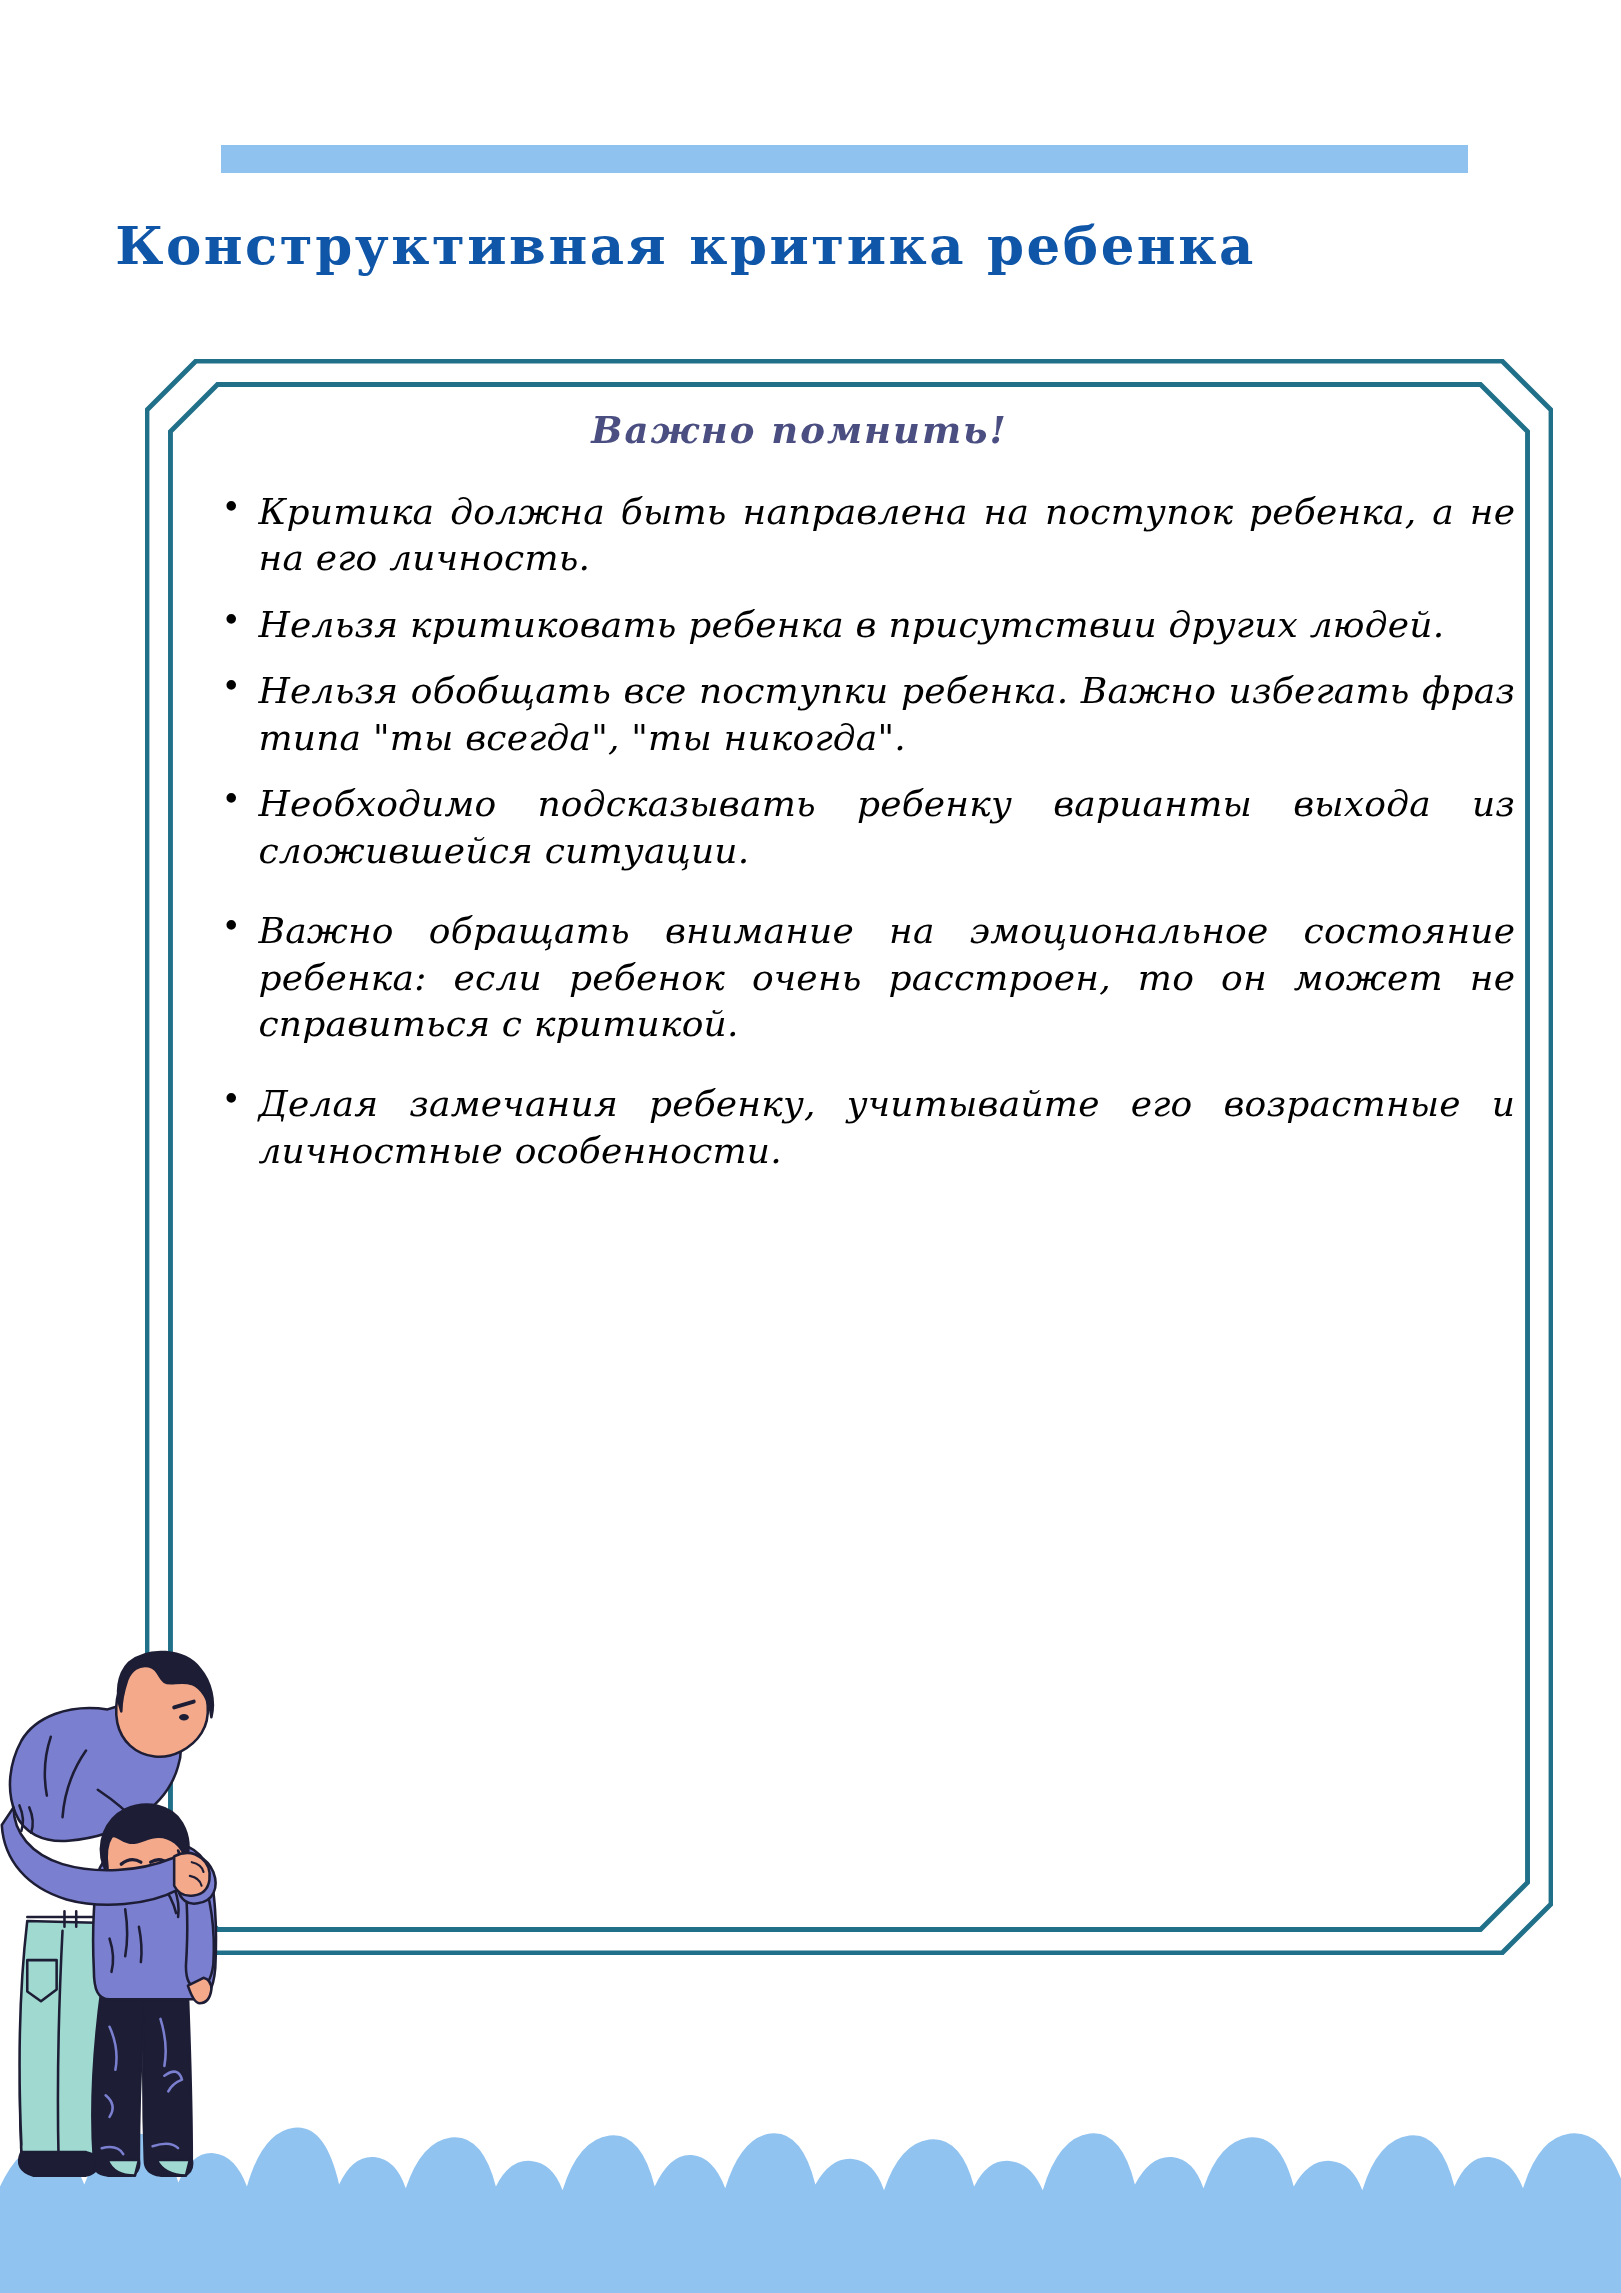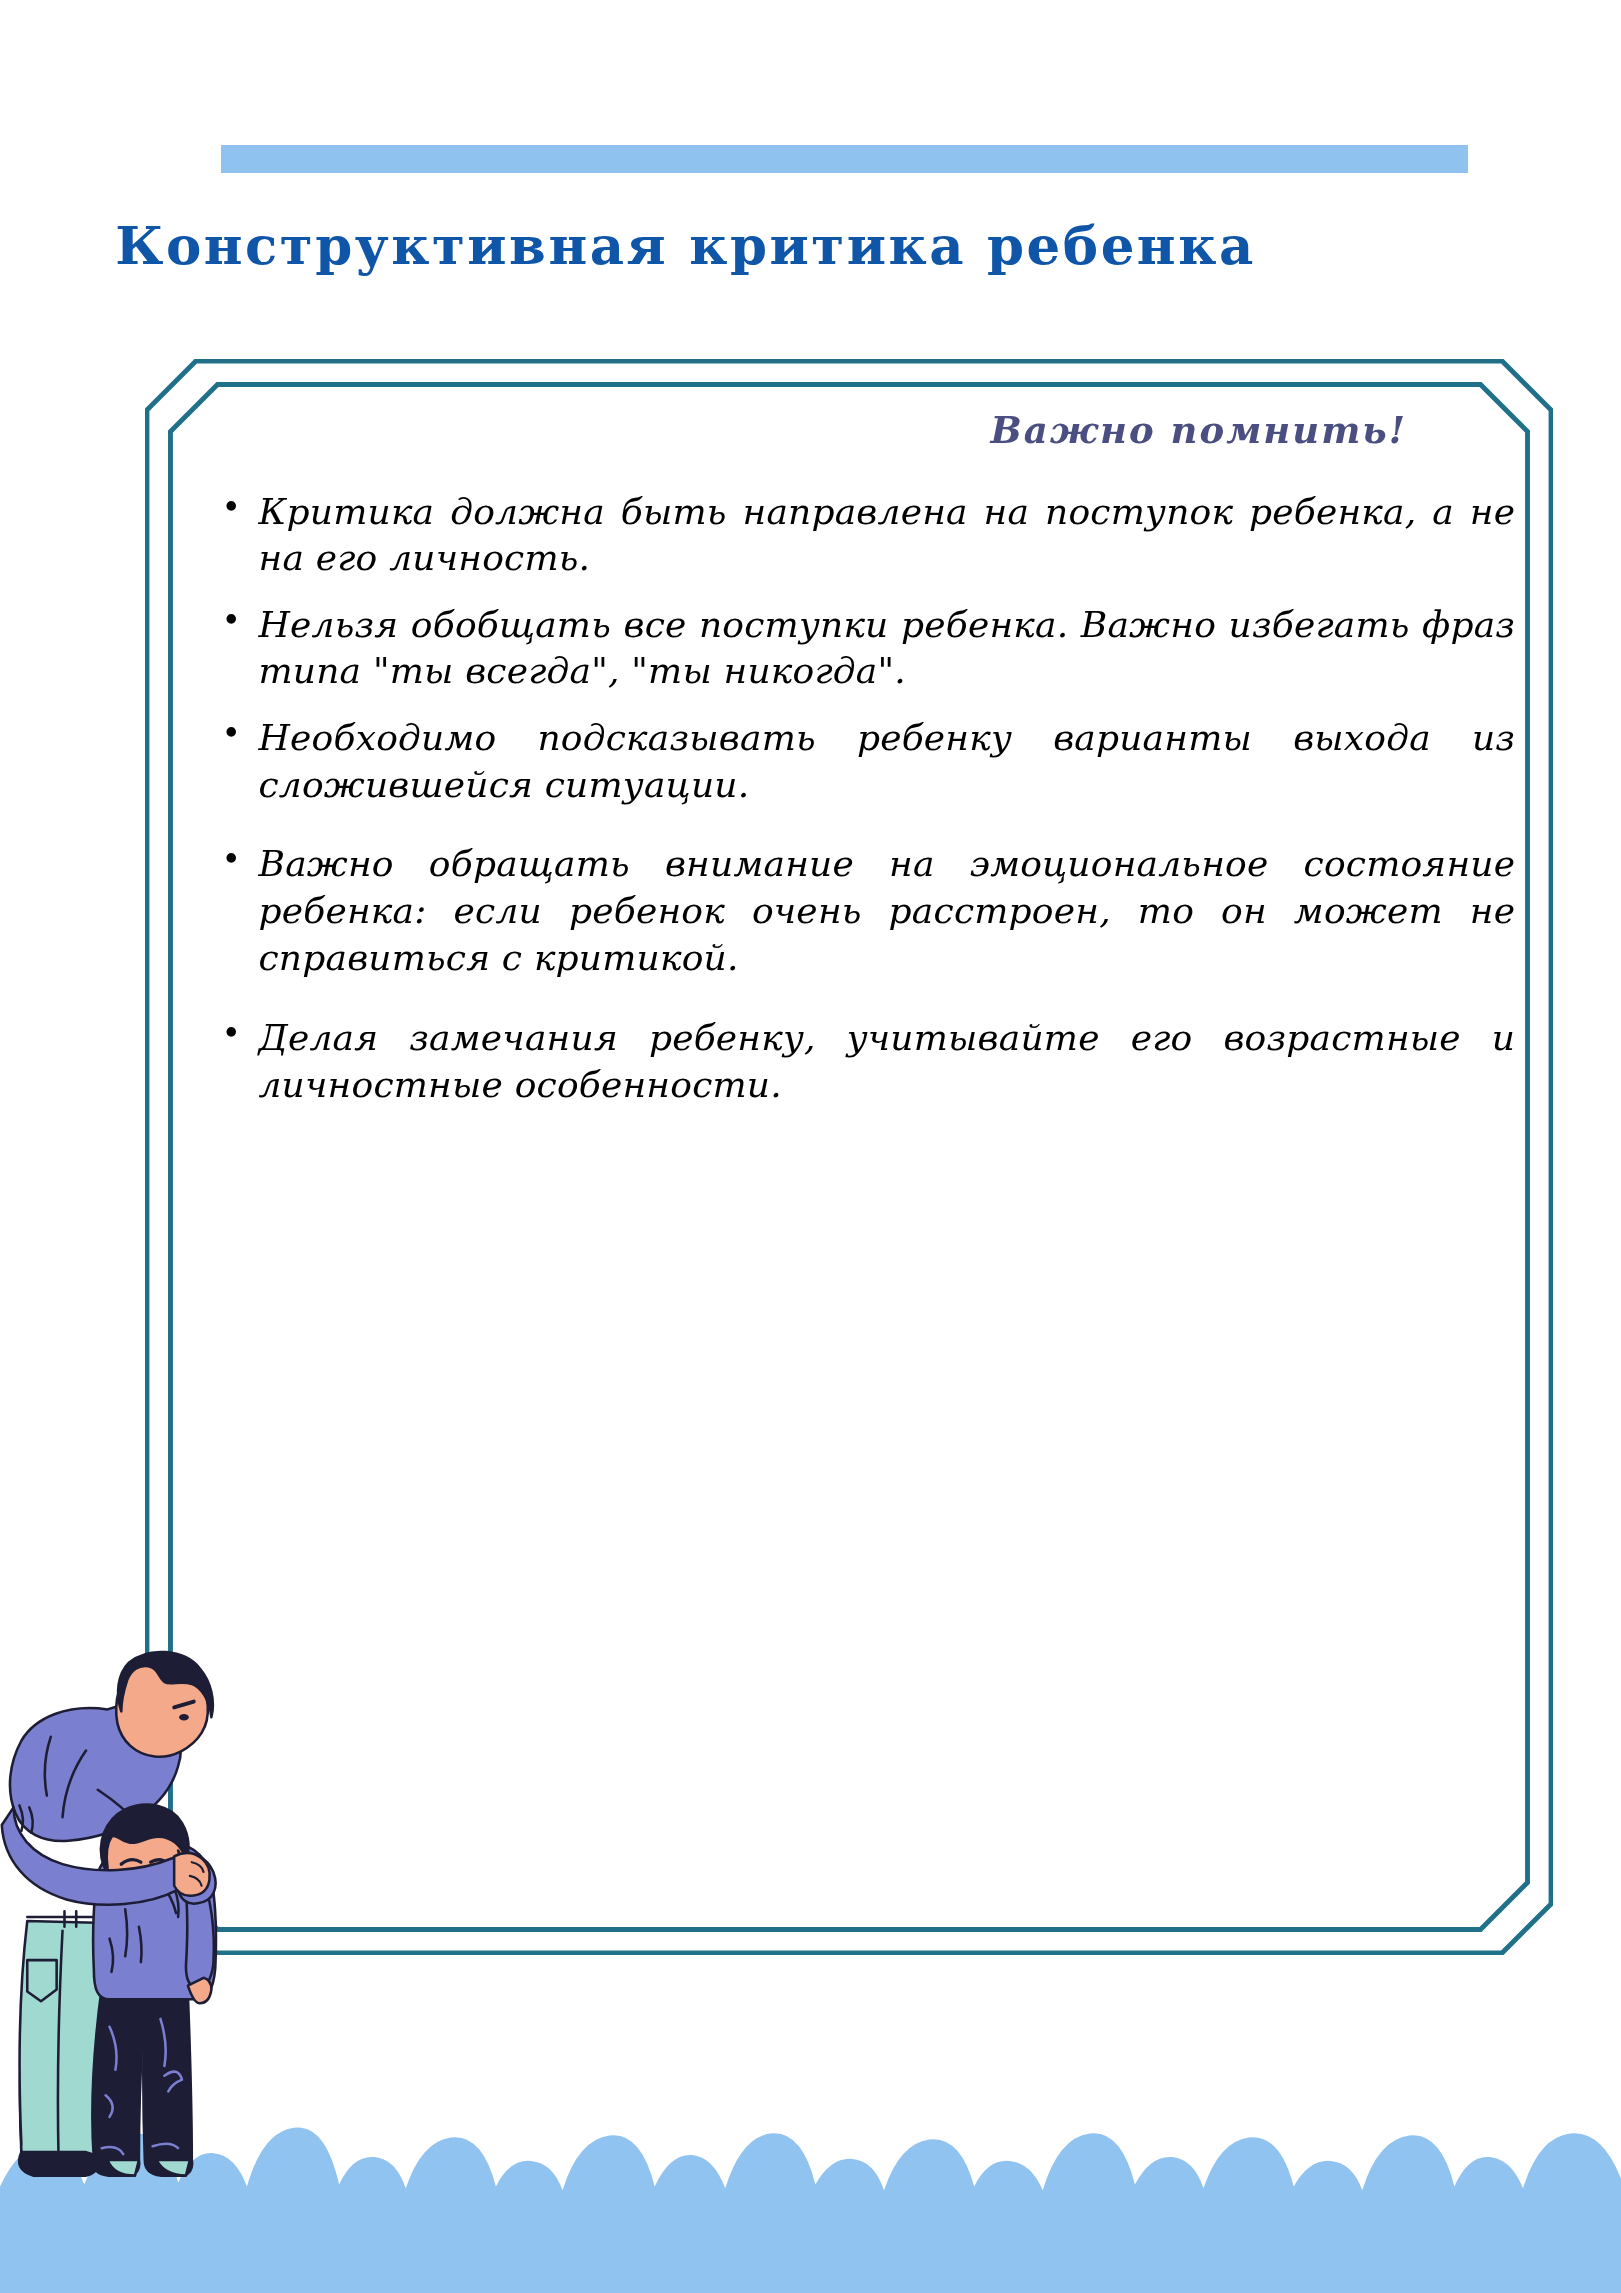--- a/index.html
+++ b/index.html
@@ -54,21 +54,21 @@
 
   
   .content {
     position: absolute;
     left: 192px;
     top: 384px;
     width: 1333px;
     height: 1549px;
   }
   .box-subtitle {
-    text-align: right;
+    text-align: center;
     font-family: "DejaVu Serif", "Liberation Serif", serif;
     font-style: italic;
     font-weight: 700;
     font-size: 37px;
     letter-spacing: 2px;
     color: #4A4E80;
     margin: 23.5px 0 0 0;
     padding-right: 118px;
   }
 
@@ -136,20 +136,21 @@
       <polygon points="52,2 1385,2 1435,52 1435,1576 1385,1626 52,1626 2,1576 2,52" fill="none" stroke="#217089" stroke-width="5"></polygon>
       <polygon points="74,26 1363,26 1411,74 1411,1554 1363,1602 74,1602 26,1554 26,74" fill="none" stroke="#217089" stroke-width="5"></polygon>
     </svg>
   </div>
 
   <div class="content">
     <div class="box-subtitle">Важно помнить!</div>
 
     <ul class="tips">
       <li>Критика должна быть направлена на поступок ребенка, а не на его личность.</li>
+      <li>Нельзя критиковать ребенка в присутствии других людей.</li>
       <li>Нельзя обобщать все поступки ребенка. Важно избегать фраз типа "ты всегда", "ты никогда".</li>
       <li class="gap-lg">Необходимо подсказывать ребенку варианты выхода из сложившейся ситуации.</li>
       <li class="gap-lg">Важно обращать внимание на эмоциональное состояние ребенка: если ребенок очень расстроен, то он может не справиться с критикой.</li>
       <li class="gap-lg">Делая замечания ребенку, учитывайте его возрастные и личностные особенности.</li>
     </ul>
   </div>
 
   <div class="cloud-band">
     <svg viewBox="0 0 1654 230" preserveAspectRatio="none" xmlns="http://www.w3.org/2000/svg">
       <path d="M0,120

